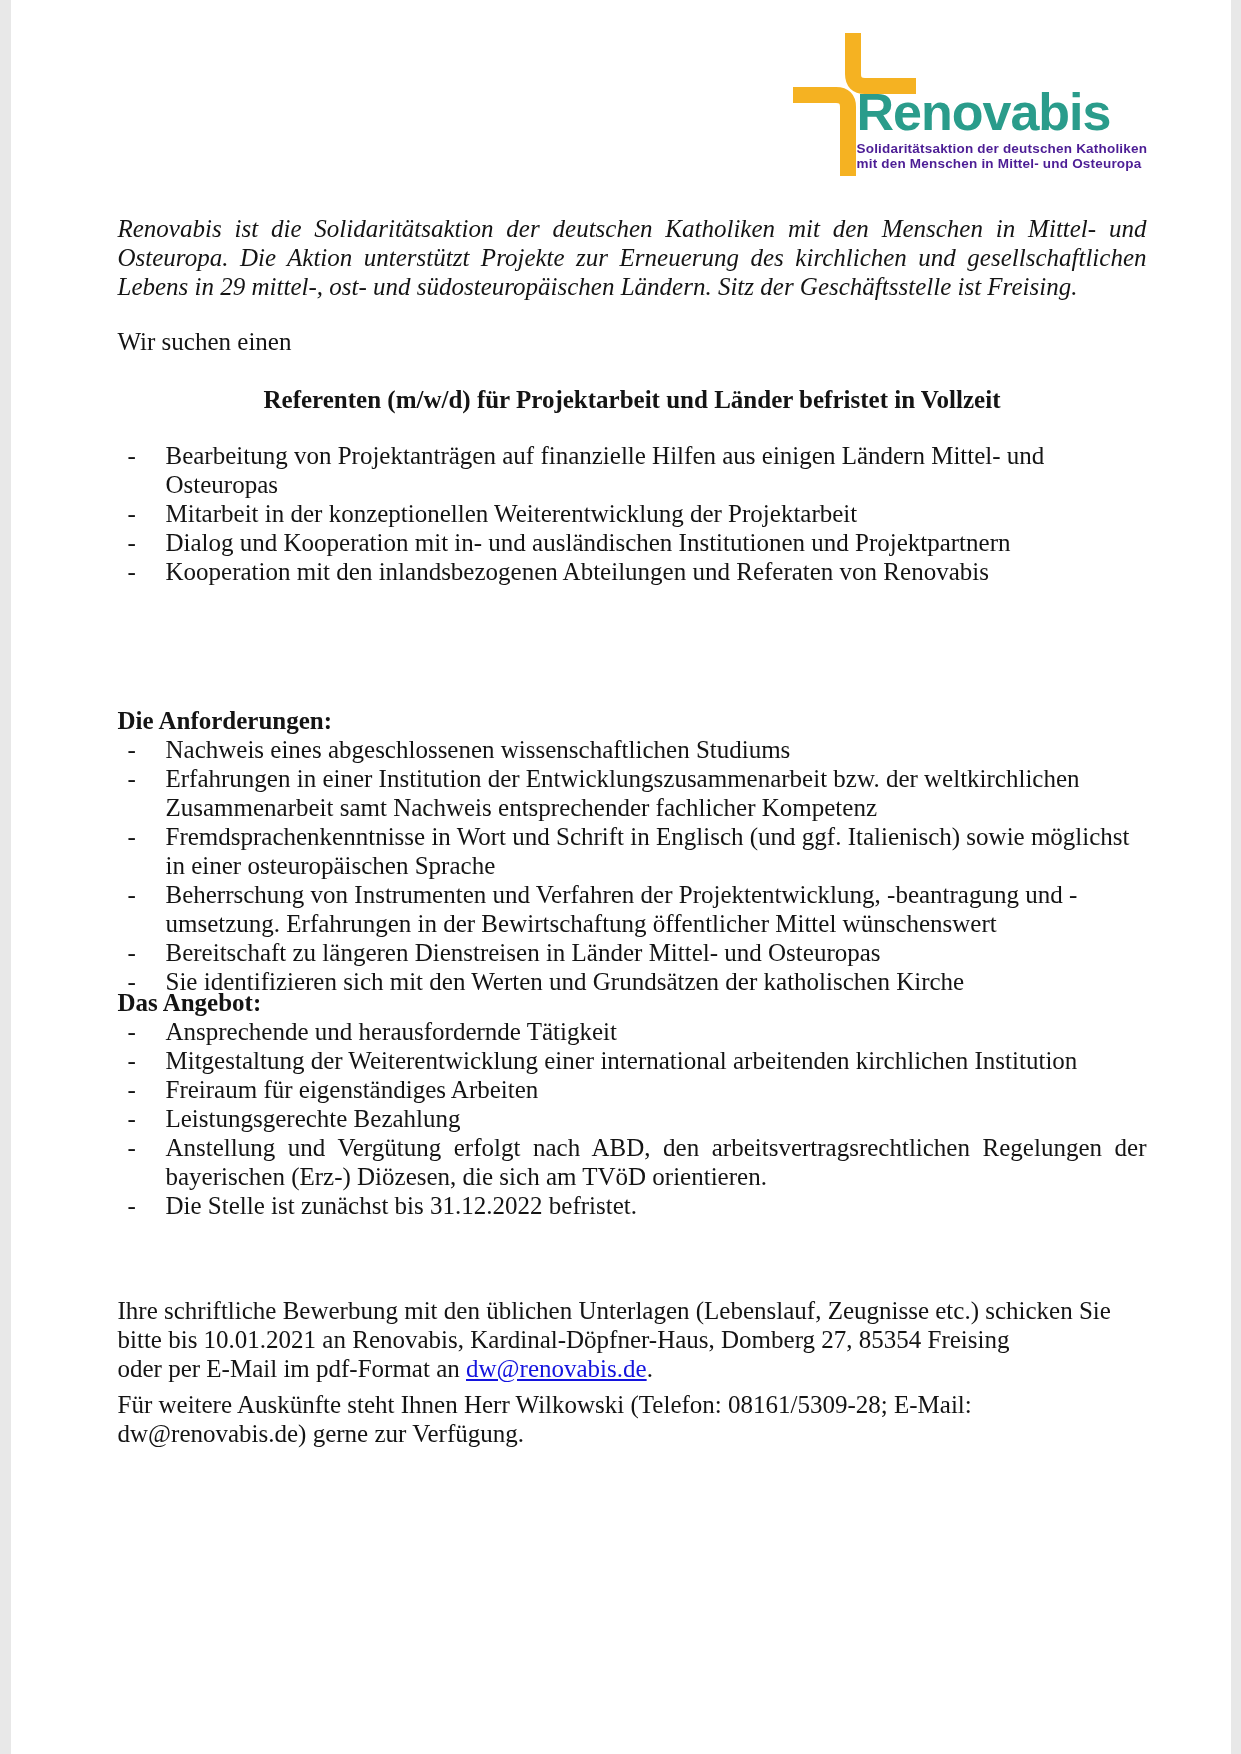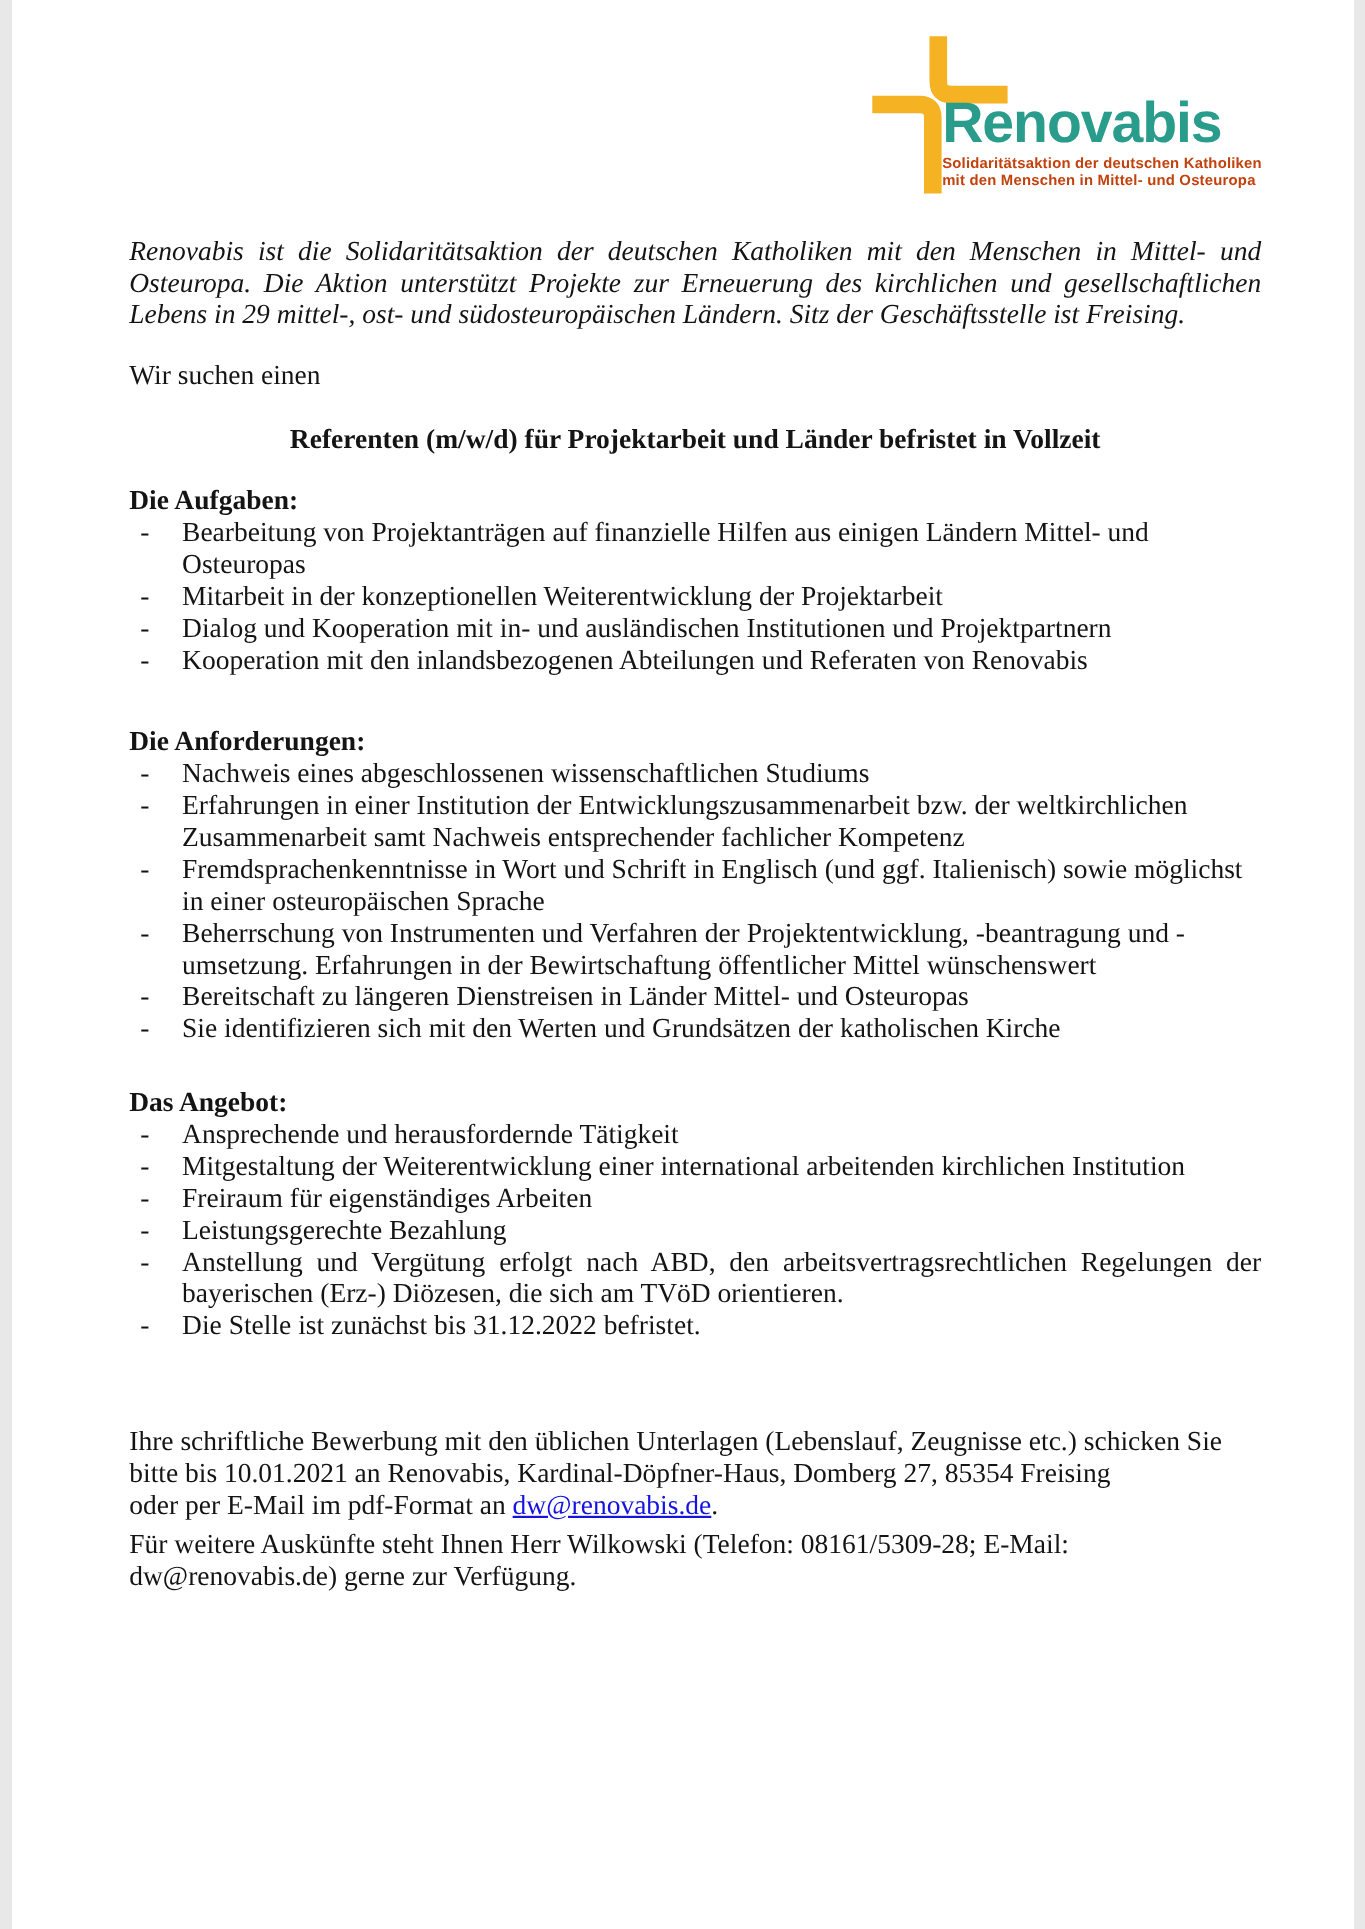--- a/index.html
+++ b/index.html
@@ -15,21 +15,21 @@
     overflow:hidden;
   }
   .block{position:absolute;left:107px;width:1029px;}
   .justify{text-align:justify;}
   p{margin:0;}
   
   .logo{position:absolute;left:782px;top:33px;width:360px;height:150px;}
   .logo svg{position:absolute;left:0;top:0;overflow:visible;}
   .logo-text{position:absolute;left:64px;top:53px;font-family:"Liberation Sans", sans-serif;}
   .brand{font-size:52px;line-height:52px;font-weight:bold;letter-spacing:-1px;white-space:nowrap;}
-  .tagline{margin-top:4px;font-size:13.5px;line-height:13.5px;font-weight:600;color:#c2410c;letter-spacing:0.2px;white-space:nowrap;}
+  .tagline{margin-top:4px;font-size:13.5px;line-height:13.5px;font-weight:600;color:#4c1d95;letter-spacing:0.2px;white-space:nowrap;}
   .tagline div{margin-top:1px;}
   
   h1.title{font-size:25px;line-height:29px;font-weight:bold;text-align:center;margin:0;}
   h2.sec-head{font-size:25px;line-height:29px;font-weight:bold;margin:0;}
   
   ul.dash{list-style:none;margin:0;padding:0 0 0 48px;}
   ul.dash li{position:relative;line-height:29px;font-family:Liberation Serif, serif;}
   ul.dash li::before{content:"-";position:absolute;left:-38px;top:0;}
   
   a.email{text-decoration:underline;}
@@ -53,30 +53,29 @@
     </div>
   </header>
 
   <p class="block justify" style="top:214px;font-style:italic;">Renovabis ist die Solidaritätsaktion der deutschen Katholiken mit den Menschen in Mittel- und Osteuropa. Die Aktion unterstützt Projekte zur Erneuerung des kirchlichen und gesellschaftlichen Lebens in 29 mittel-, ost- und südosteuropäischen Ländern. Sitz der Geschäftsstelle ist Freising.</p>
 
   <p class="block" style="top:327px;">Wir suchen einen</p>
 
   <h1 class="title block" style="top:385px;">Referenten (m/w/d) für Projektarbeit und Länder befristet in Vollzeit</h1>
 
   <section class="block" style="top:441px;">
-    <h2 class="sec-head">Die Aufgaben:</h2>
     <ul class="dash">
         <li>Bearbeitung von Projektanträgen auf finanzielle Hilfen aus einigen Ländern Mittel- und Osteuropas</li>
         <li>Mitarbeit in der konzeptionellen Weiterentwicklung der Projektarbeit</li>
         <li>Dialog und Kooperation mit in- und ausländischen Institutionen und Projektpartnern</li>
         <li>Kooperation mit den inlandsbezogenen Abteilungen und Referaten von Renovabis</li>
       </ul>
   </section>
 
-  <section class="block" style="top:660px;">
+  <section class="block" style="top:706px;">
     <h2 class="sec-head">Die Anforderungen:</h2>
     <ul class="dash">
         <li>Nachweis eines abgeschlossenen wissenschaftlichen Studiums</li>
         <li>Erfahrungen in einer Institution der Entwicklungszusammenarbeit bzw. der weltkirchlichen Zusammenarbeit samt Nachweis entsprechender fachlicher Kompetenz</li>
         <li>Fremdsprachenkenntnisse in Wort und Schrift in Englisch (und ggf. Italienisch) sowie möglichst in einer osteuropäischen Sprache</li>
         <li>Beherrschung von Instrumenten und Verfahren der Projektentwicklung, -beantragung und -umsetzung. Erfahrungen in der Bewirtschaftung öffentlicher Mittel wünschenswert</li>
         <li>Bereitschaft zu längeren Dienstreisen in Länder Mittel- und Osteuropas</li>
         <li>Sie identifizieren sich mit den Werten und Grundsätzen der katholischen Kirche</li>
       </ul>
   </section>

